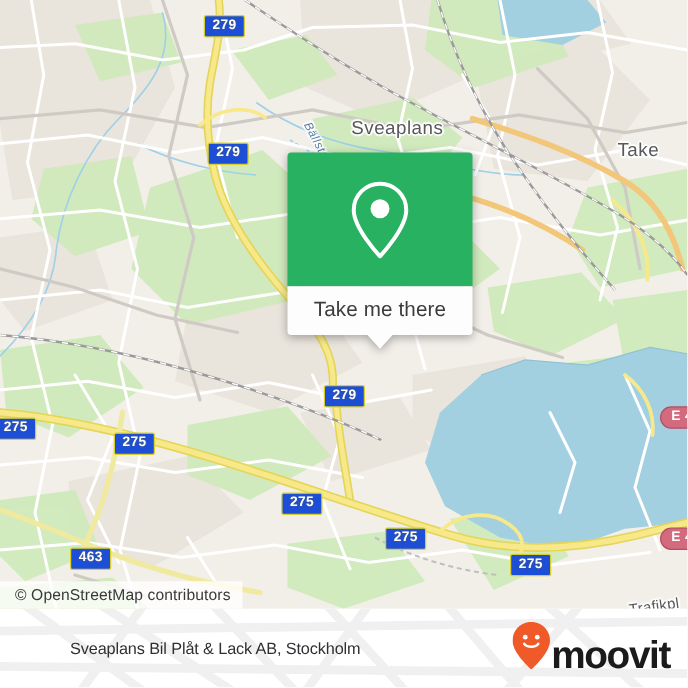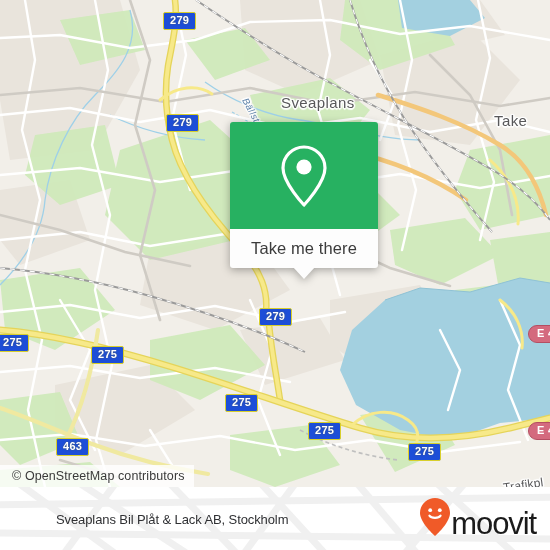--- a/index.html
+++ b/index.html
@@ -139,21 +139,21 @@
   #brand {
     position: absolute;
     right: 14px; top: 50%;
     transform: translateY(-50%);
     display: flex;
     align-items: center;
   }
   #brand-pin { display: block; margin-right: 1px; }
   #brand-text {
     font-size: 31px;
-    font-weight: normal;
+    font-weight: bold;
     color: #1b1b1b;
     letter-spacing: -1.1px;
     line-height: 31px;
     margin-top: 10px;
   }
 </style>
 </head>
 <body>
 
 <div id="app">

